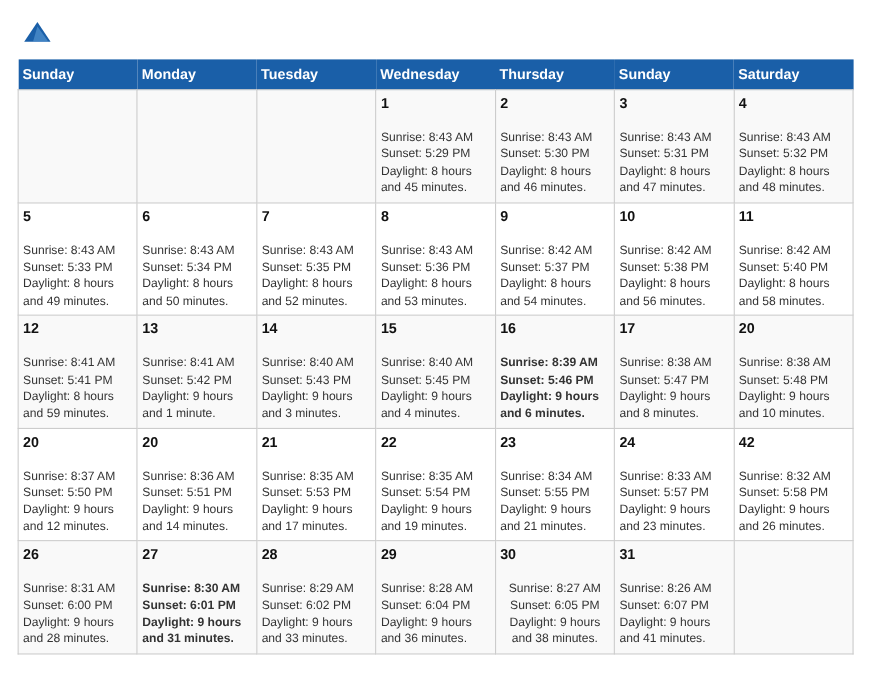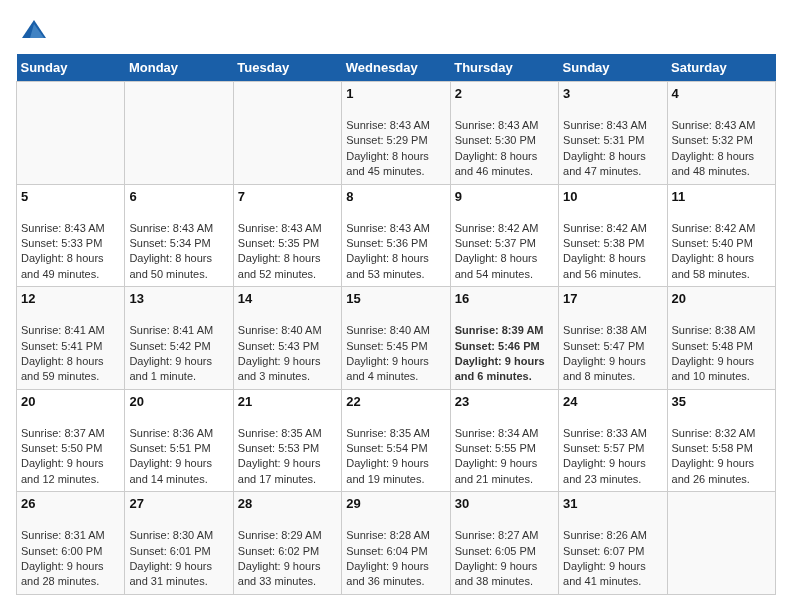--- a/index.html
+++ b/index.html
@@ -301,59 +301,59 @@
 and 21 minutes.</div>
         </td>
         <td>
           <div class="day-num">24</div>
           <div class="day-info" style="white-space: pre-line;">Sunrise: 8:33 AM
 Sunset: 5:57 PM
 Daylight: 9 hours
 and 23 minutes.</div>
         </td>
         <td>
-          <div class="day-num">35</div>
+          <div class="day-num">42</div>
           <div class="day-info" style="white-space: pre-line;">Sunrise: 8:32 AM
 Sunset: 5:58 PM
 Daylight: 9 hours
 and 26 minutes.</div>
         </td>
       </tr>
       <tr>
         <td>
           <div class="day-num">26</div>
           <div class="day-info" style="white-space: pre-line;">Sunrise: 8:31 AM
 Sunset: 6:00 PM
 Daylight: 9 hours
 and 28 minutes.</div>
         </td>
         <td>
           <div class="day-num">27</div>
-          <div class="day-info" style="white-space: pre-line;">Sunrise: 8:30 AM
+          <div class="day-info" style="white-space: pre-line; font-weight: bold;">Sunrise: 8:30 AM
 Sunset: 6:01 PM
 Daylight: 9 hours
 and 31 minutes.</div>
         </td>
         <td>
           <div class="day-num">28</div>
           <div class="day-info" style="white-space: pre-line;">Sunrise: 8:29 AM
 Sunset: 6:02 PM
 Daylight: 9 hours
 and 33 minutes.</div>
         </td>
         <td>
           <div class="day-num">29</div>
           <div class="day-info" style="white-space: pre-line;">Sunrise: 8:28 AM
 Sunset: 6:04 PM
 Daylight: 9 hours
 and 36 minutes.</div>
         </td>
         <td>
           <div class="day-num">30</div>
-          <div class="day-info" style="white-space: pre-line;">Sunrise: 8:27 AM
+          <div class="day-info" style="white-space: pre-line; text-align: center;">Sunrise: 8:27 AM
 Sunset: 6:05 PM
 Daylight: 9 hours
 and 38 minutes.</div>
         </td>
         <td>
           <div class="day-num">31</div>
           <div class="day-info" style="white-space: pre-line;">Sunrise: 8:26 AM
 Sunset: 6:07 PM
 Daylight: 9 hours
 and 41 minutes.</div>

